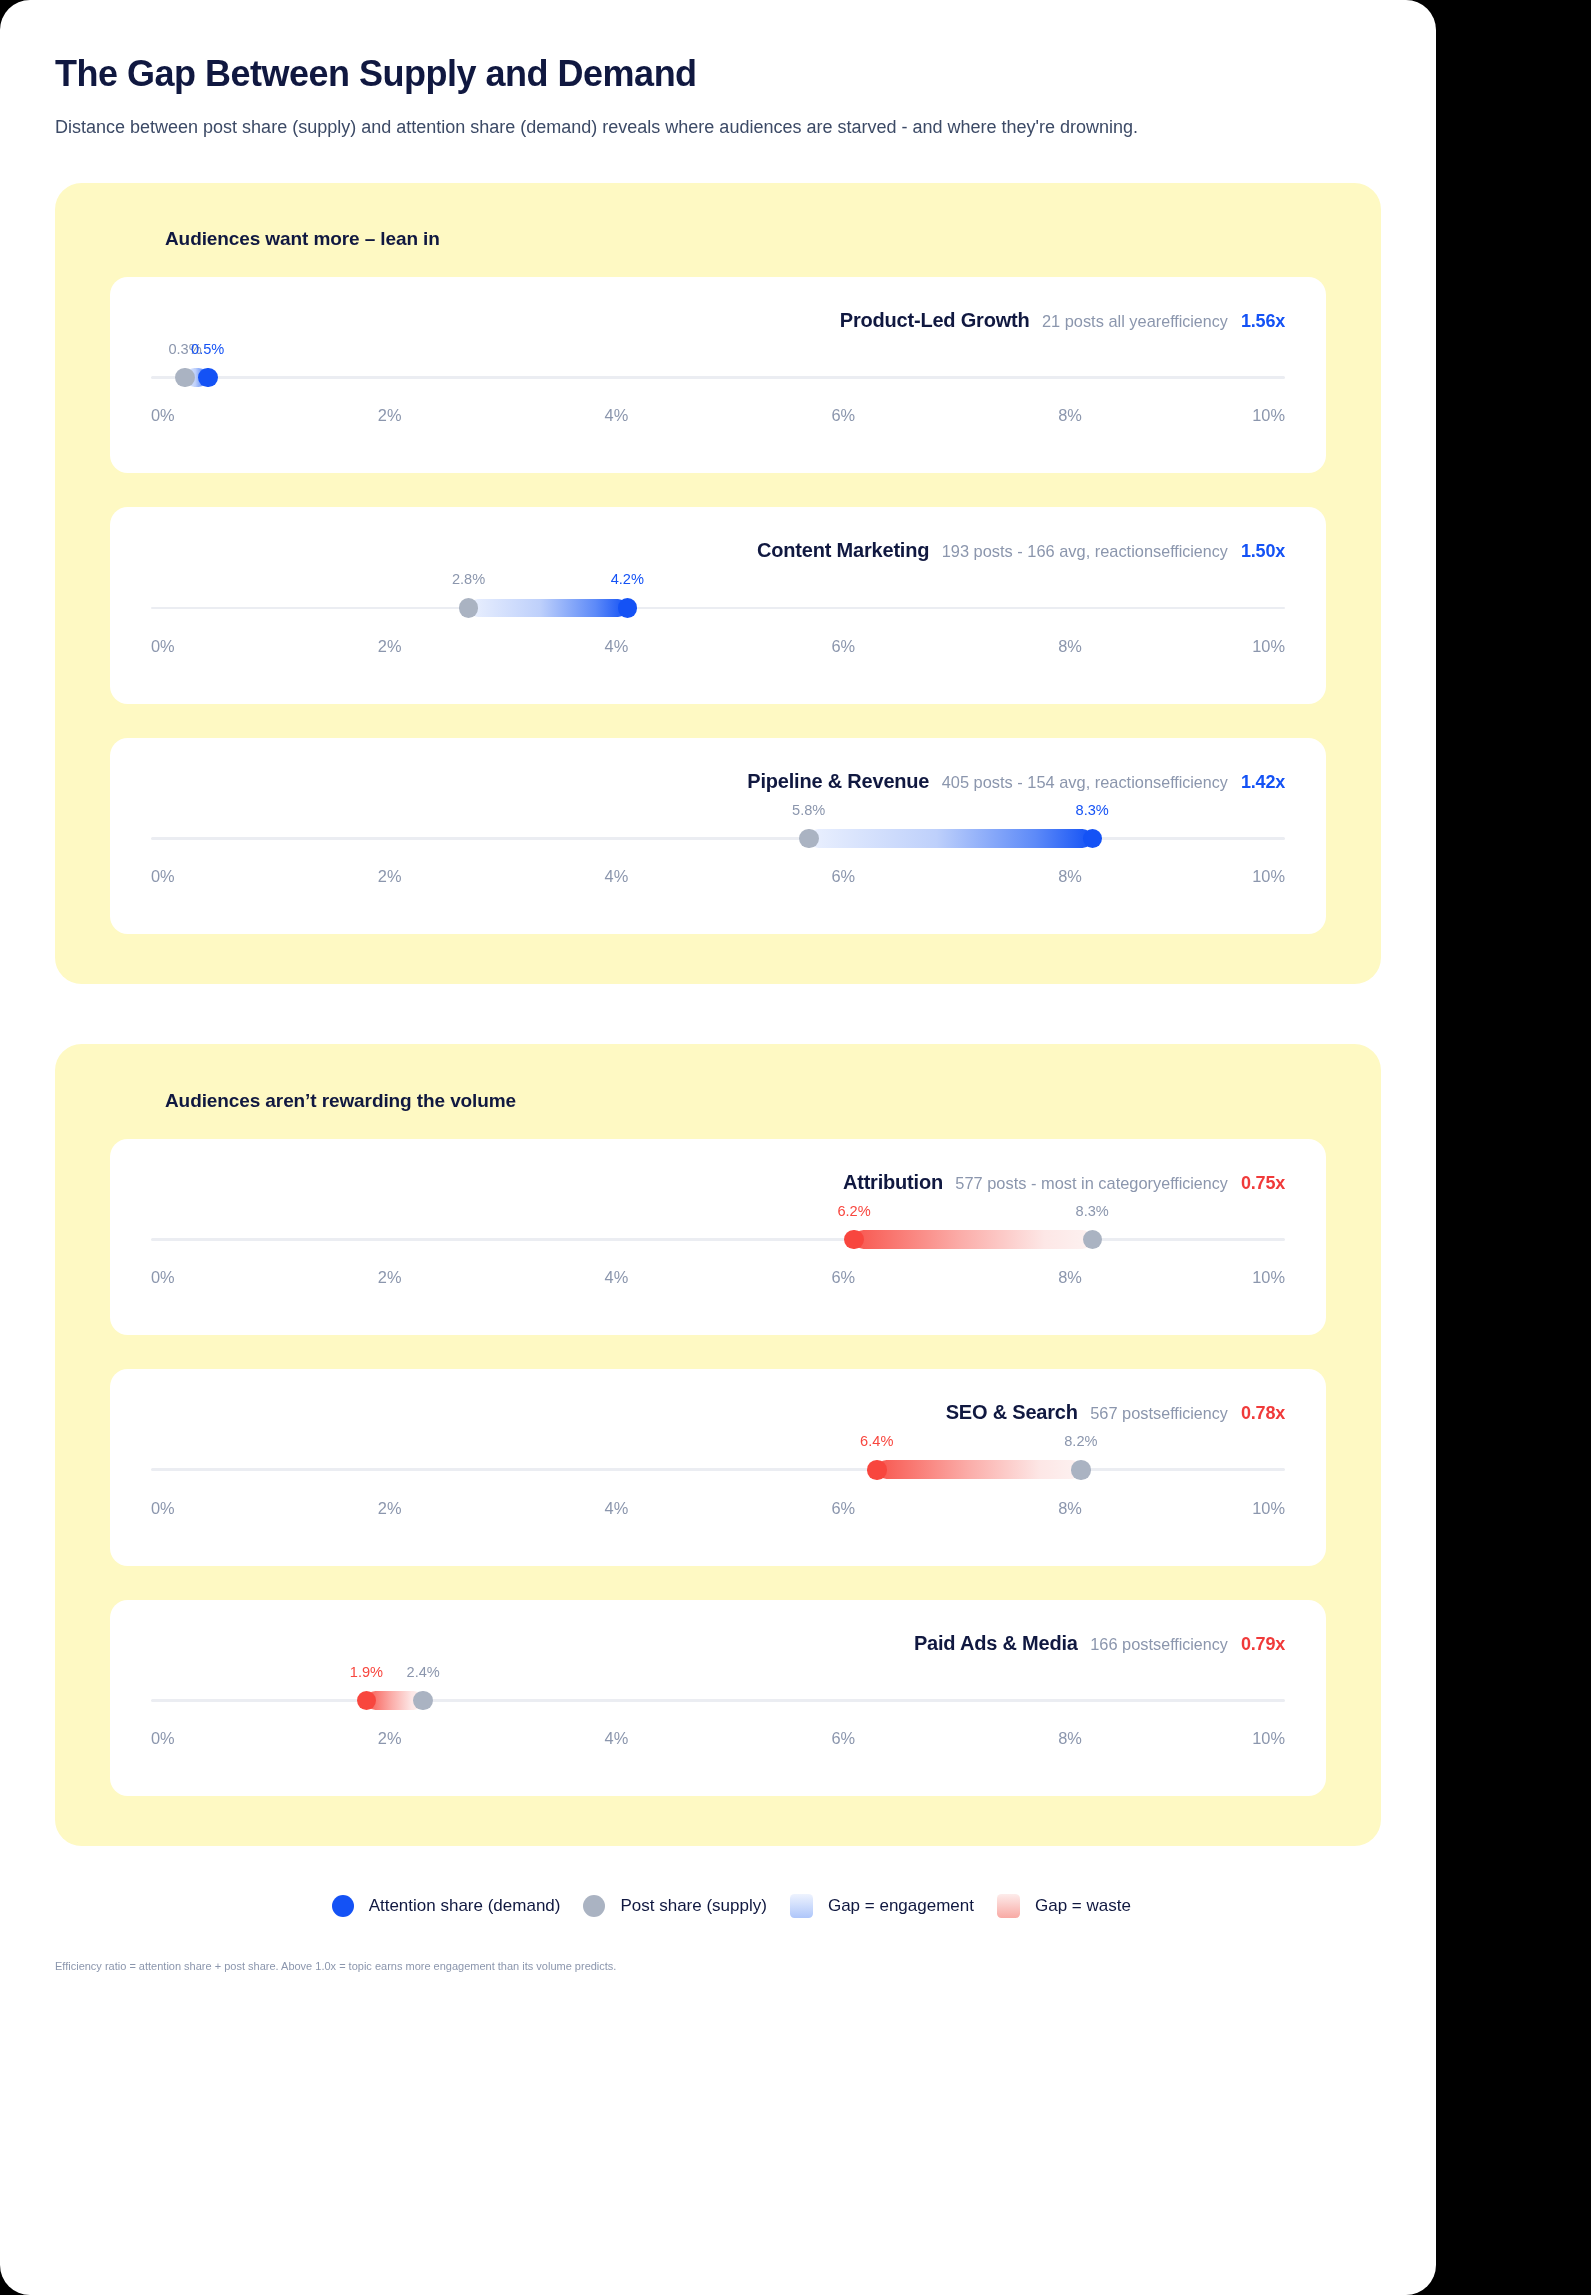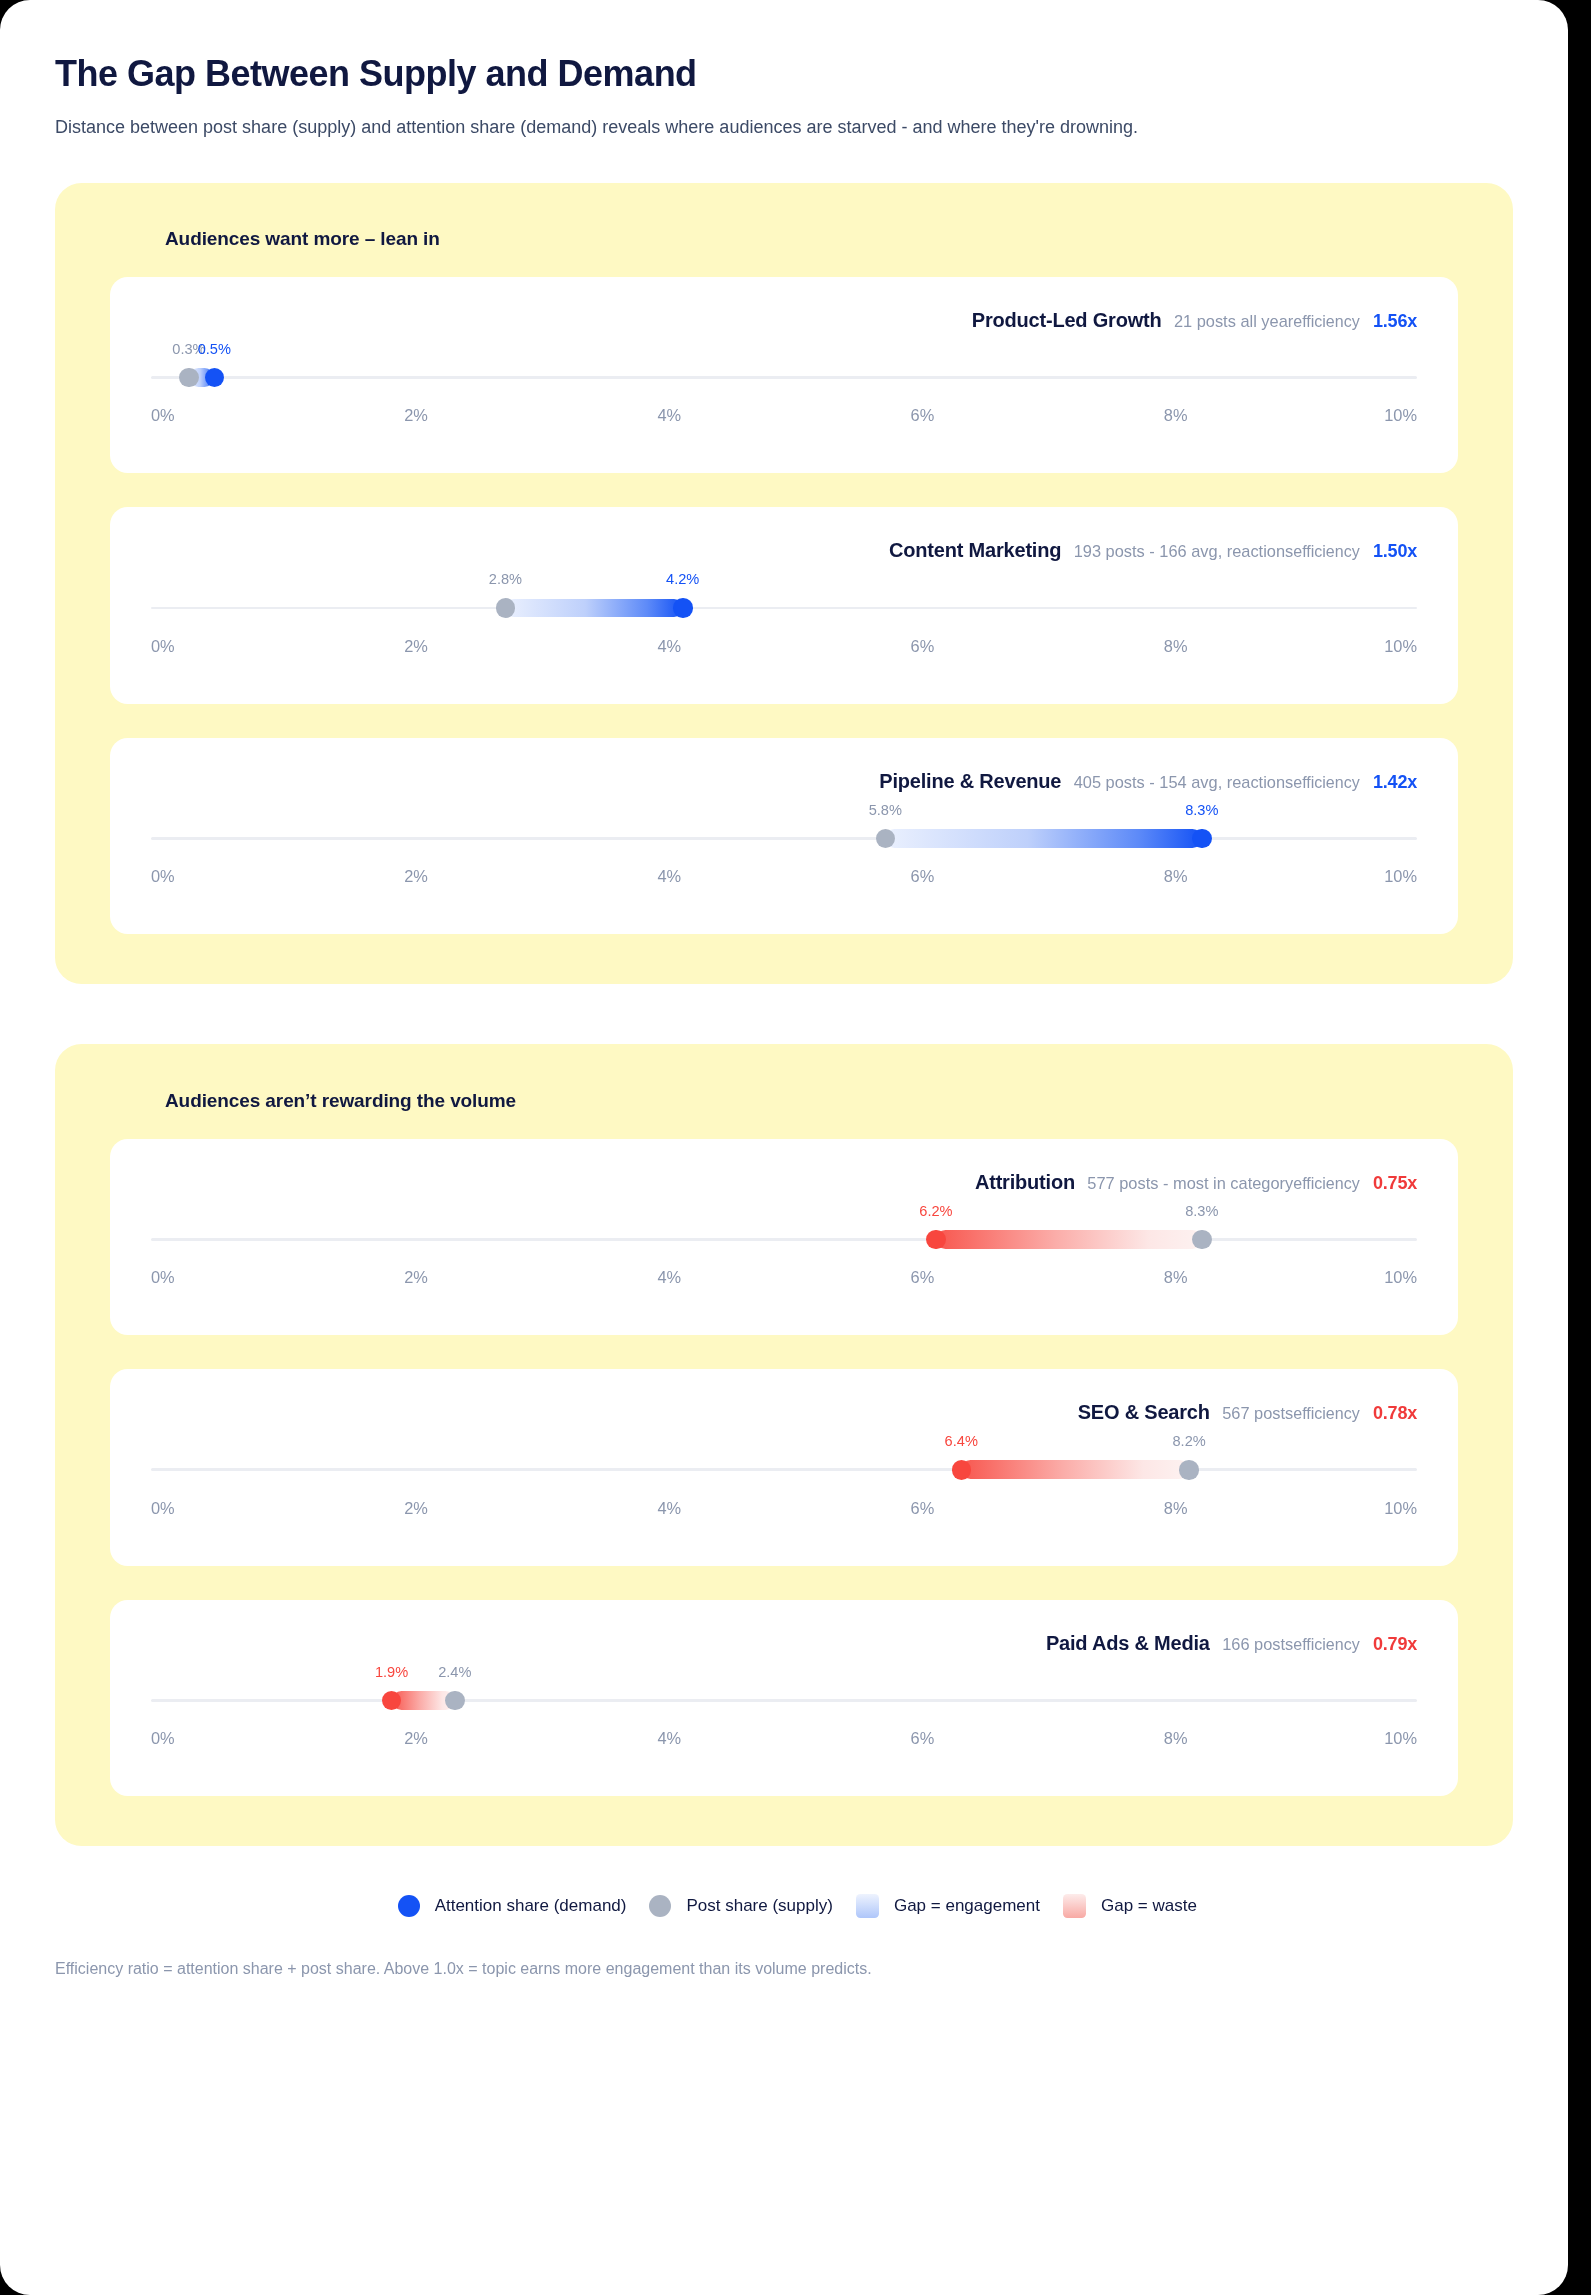--- a/index.html
+++ b/index.html
@@ -7,21 +7,21 @@
   html, body {
     width: 1592px;
     height: 2295px;
     background: #000000;
     font-family: "Liberation Sans", sans-serif;
     -webkit-font-smoothing: antialiased;
   }
 
   .page {
     position: relative;
-    width: 1568px;
+    width: 1436px;
     height: 2295px;
     background: #ffffff;
     border-radius: 30px;
     overflow: hidden;
     padding: 42px 55px 0 55px;
   }
 
   
   .header { padding: 10.6px 0 0 0; }
 
@@ -212,21 +212,21 @@
   }
   .legend-text {
     font-size: 17px;
     color: #101840;
     font-weight: 400;
   }
 
   
   .footer-note {
     margin-top: 42px;
-    font-size: 16px;
+    font-size: 11px;
     color: #8b96ad;
     font-weight: 400;
   }
 </style>
 </head>
 <body>
 
 <div class="page">
 
   <div class="header">

